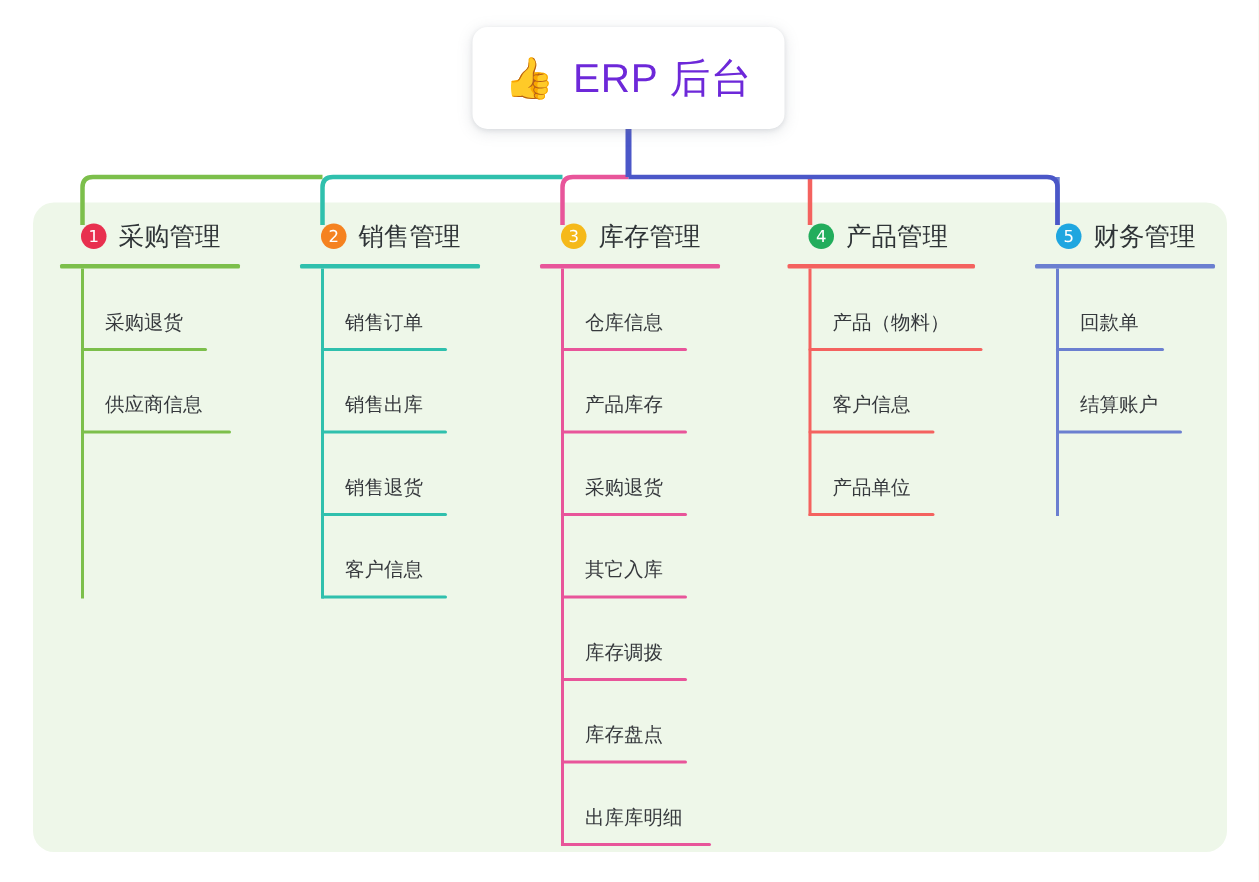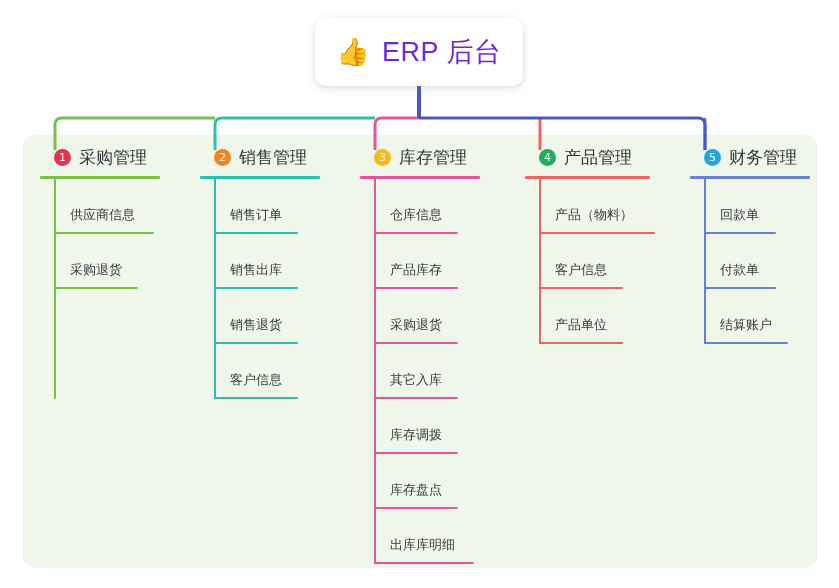--- a/index.html
+++ b/index.html
@@ -96,27 +96,27 @@
   <div id="columns-host">
       <div class="column" style="left: 40px; width: 120px;">
         <div class="col-head">
           <span class="badge" style="background: rgb(232, 48, 79);">1</span>
           <span class="head-label">采购管理</span>
         </div>
         <div class="head-rule" style="background: rgb(124, 191, 75); width: 120px;"></div>
         <div class="items">
           <div class="spine" style="background: rgb(124, 191, 75); height: 220px;"></div>
           <div class="item">
+            <span class="item-label">采购退货</span>
+            <div class="item-rule" style="background: rgb(124, 191, 75); width: 84px;"></div>
+          </div>
+          <div class="item">
             <span class="item-label">供应商信息</span>
             <div class="item-rule" style="background: rgb(124, 191, 75); width: 100px;"></div>
           </div>
-          <div class="item">
-            <span class="item-label">采购退货</span>
-            <div class="item-rule" style="background: rgb(124, 191, 75); width: 84px;"></div>
-          </div>
         </div>
       </div>
       <div class="column" style="left: 200px; width: 120px;">
         <div class="col-head">
           <span class="badge" style="background: rgb(245, 130, 32);">2</span>
           <span class="head-label">销售管理</span>
         </div>
         <div class="head-rule" style="background: rgb(47, 192, 173); width: 120px;"></div>
         <div class="items">
           <div class="spine" style="background: rgb(47, 192, 173); height: 220px;"></div>
@@ -204,23 +204,19 @@
           <span class="head-label">财务管理</span>
         </div>
         <div class="head-rule" style="background: rgb(107, 127, 208); width: 120px;"></div>
         <div class="items">
           <div class="spine" style="background: rgb(107, 127, 208); height: 165px;"></div>
           <div class="item">
             <span class="item-label">回款单</span>
             <div class="item-rule" style="background: rgb(107, 127, 208); width: 72px;"></div>
           </div>
           <div class="item">
-            <span class="item-label">付款单</span>
-            <div class="item-rule" style="background: rgb(107, 127, 208); width: 72px;"></div>
-          </div>
-          <div class="item">
             <span class="item-label">结算账户</span>
             <div class="item-rule" style="background: rgb(107, 127, 208); width: 84px;"></div>
           </div>
         </div>
       </div>
     </div>
 </div>
 
 </body></html>

